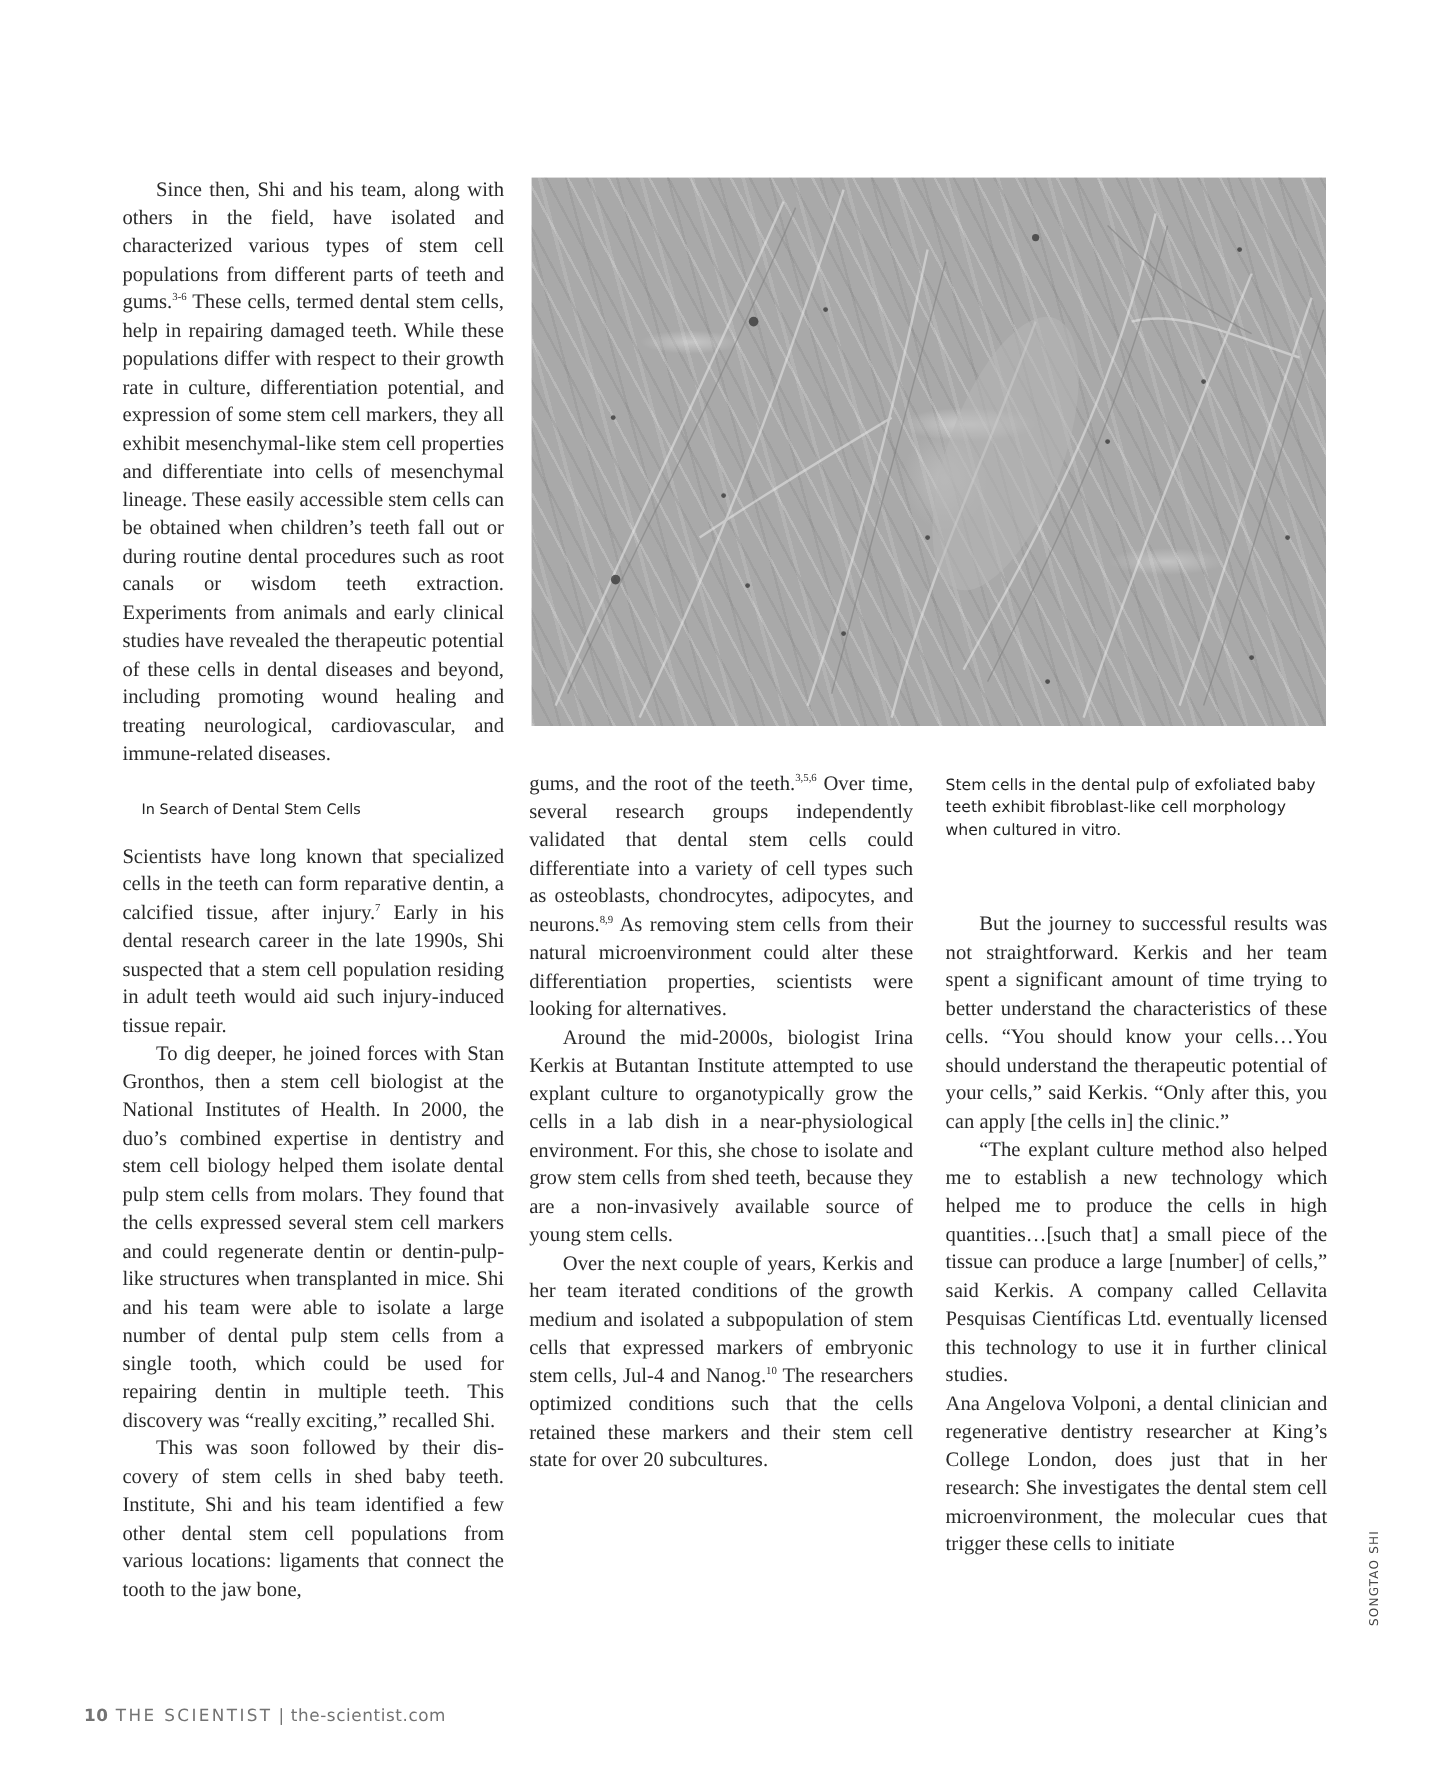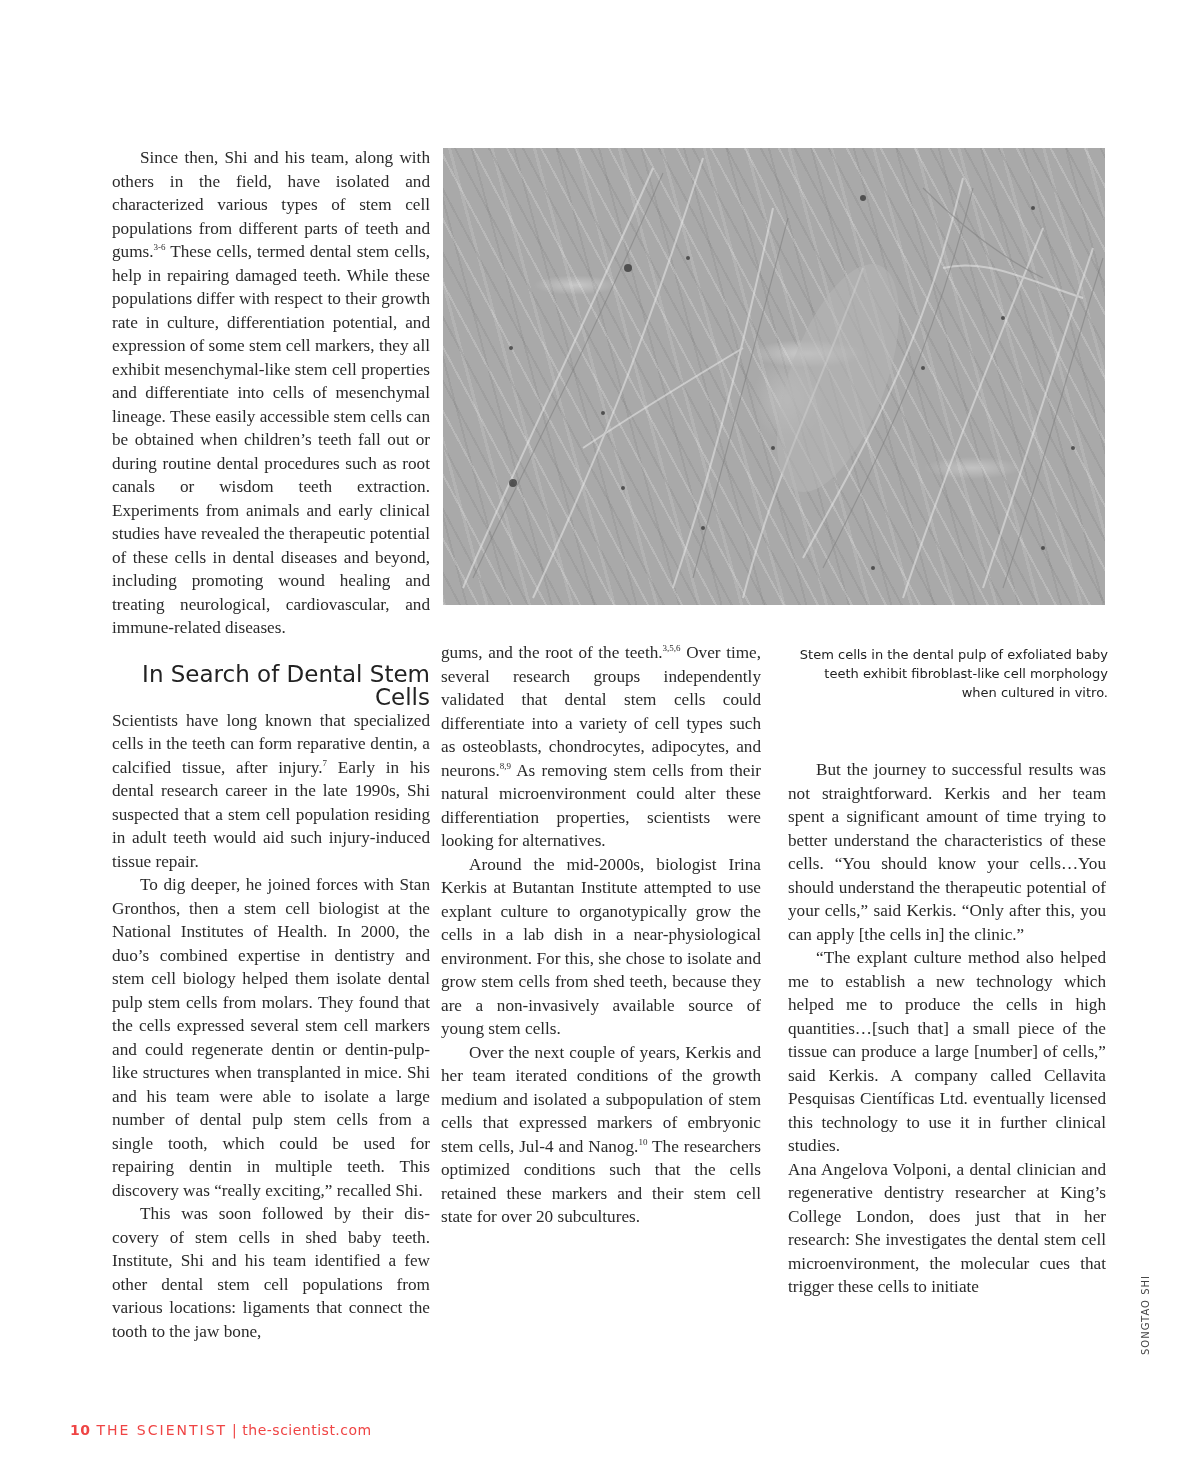--- a/index.html
+++ b/index.html
@@ -1,37 +1,37 @@
 <!DOCTYPE html>
 <html><head>
 <meta charset="utf-8">
 <style>
   html, body { margin: 0; padding: 0; background: #ffffff; }
   body { width: 1200px; height: 1482px; position: relative; overflow: hidden; color: #2a2a2a; }
   .col { position: absolute; font-family: "Liberation Serif", "DejaVu Serif", serif; font-size: 17.2px; line-height: 23.5px; text-align: justify; hyphens: manual; }
   .col p { margin: 0; }
   .col p.indent { text-indent: 28px; }
   .col sup { font-size: 9px; line-height: 0; vertical-align: 7px; }
-  .head { font-family: "DejaVu Sans", "Liberation Sans", sans-serif; font-size: 23px; font-weight: 500; line-height: 23px; color: #222; text-align: right; margin: 0; }
-  #col1 { left: 112px; top: 146px; width: 318px; }
+  .head { font-family: "DejaVu Sans", "Liberation Sans", sans-serif; font-size: 12px; font-weight: 500; line-height: 23px; color: #222; text-align: left; margin: 16px; }
+  #col1 { left: 102px; top: 146px; width: 318px; }
   #col2 { left: 441px; top: 641px; width: 320px; }
   #col3 { left: 788px; top: 758px; width: 318px; }
   .photo { position: absolute; left: 443px; top: 148px; width: 662px; height: 457px; overflow: hidden;
     background:
       radial-gradient(ellipse 60px 14px at 20% 30%, rgba(255,255,255,0.35), transparent 70%),
       radial-gradient(ellipse 80px 20px at 55% 45%, rgba(240,240,240,0.5), transparent 70%),
       radial-gradient(ellipse 70px 16px at 80% 70%, rgba(255,255,255,0.3), transparent 70%),
       radial-gradient(ellipse 50px 60px at 52% 55%, rgba(200,200,200,0.6), transparent 70%),
       repeating-linear-gradient(62deg, rgba(255,255,255,0.18) 0 2px, rgba(0,0,0,0) 2px 14px, rgba(90,90,90,0.12) 14px 16px, rgba(0,0,0,0) 16px 30px),
       repeating-linear-gradient(75deg, rgba(255,255,255,0.12) 0 3px, rgba(0,0,0,0) 3px 22px, rgba(80,80,80,0.10) 22px 24px, rgba(0,0,0,0) 24px 41px),
       #a9a9a9; }
   .photo svg { position: absolute; left: 0; top: 0; }
-  .caption { position: absolute; left: 788px; top: 645px; width: 320px; font-family: "DejaVu Sans", "Liberation Sans", sans-serif; font-size: 13px; line-height: 19px; color: #222; text-align: right; }
+  .caption { position: absolute; left: 788px; top: 645px; width: 320px; font-family: "DejaVu Sans", "Liberation Sans", sans-serif; font-size: 13px; line-height: 19px; color: #222; }
   .credit { position: absolute; left: 1140px; top: 1355px; transform: rotate(-90deg); transform-origin: left top; font-family: "DejaVu Sans", "Liberation Sans", sans-serif; font-size: 10px; letter-spacing: 1px; color: #444; white-space: nowrap; }
-  .footer { position: absolute; left: 70px; top: 1422px; font-family: "DejaVu Sans", "Liberation Sans", sans-serif; font-size: 14px; color: #ef4444; letter-spacing: 0.5px; white-space: nowrap; }
+  .footer { position: absolute; left: 70px; top: 1422px; font-family: "DejaVu Sans", "Liberation Sans", sans-serif; font-size: 14px; color: #737373; letter-spacing: 0.5px; white-space: nowrap; }
   .footer .num { font-weight: bold; margin-right: 6px; }
   .footer .mag { letter-spacing: 2px; }
   .footer .sep { margin: 0 5px; }
 </style>
 </head>
 <body>
 
 <div id="col1" class="col">
   <p class="indent"><span>Since then, Shi and his team, along with others in the field, have isolated and characterized various types of stem cell populations from different parts of teeth and gums.</span><sup>3-6</sup><span> These cells, termed dental stem cells, help in repairing damaged teeth. While these populations differ with respect to their growth rate in culture, differentiation potential, and expres­sion of some stem cell markers, they all exhibit mesenchymal-like stem cell prop­erties and differentiate into cells of mes­enchymal lineage. These easily acces­sible stem cells can be obtained when children’s teeth fall out or during routine dental procedures such as root canals or wisdom teeth extraction. Experiments from animals and early clinical studies have revealed the therapeutic potential of these cells in dental diseases and beyond, including promoting wound healing and treating neurological, cardiovascular, and immune-related diseases.</span></p>
   <h2 class="head" style="margin-top:23px;">In Search of Dental Stem Cells</h2>

